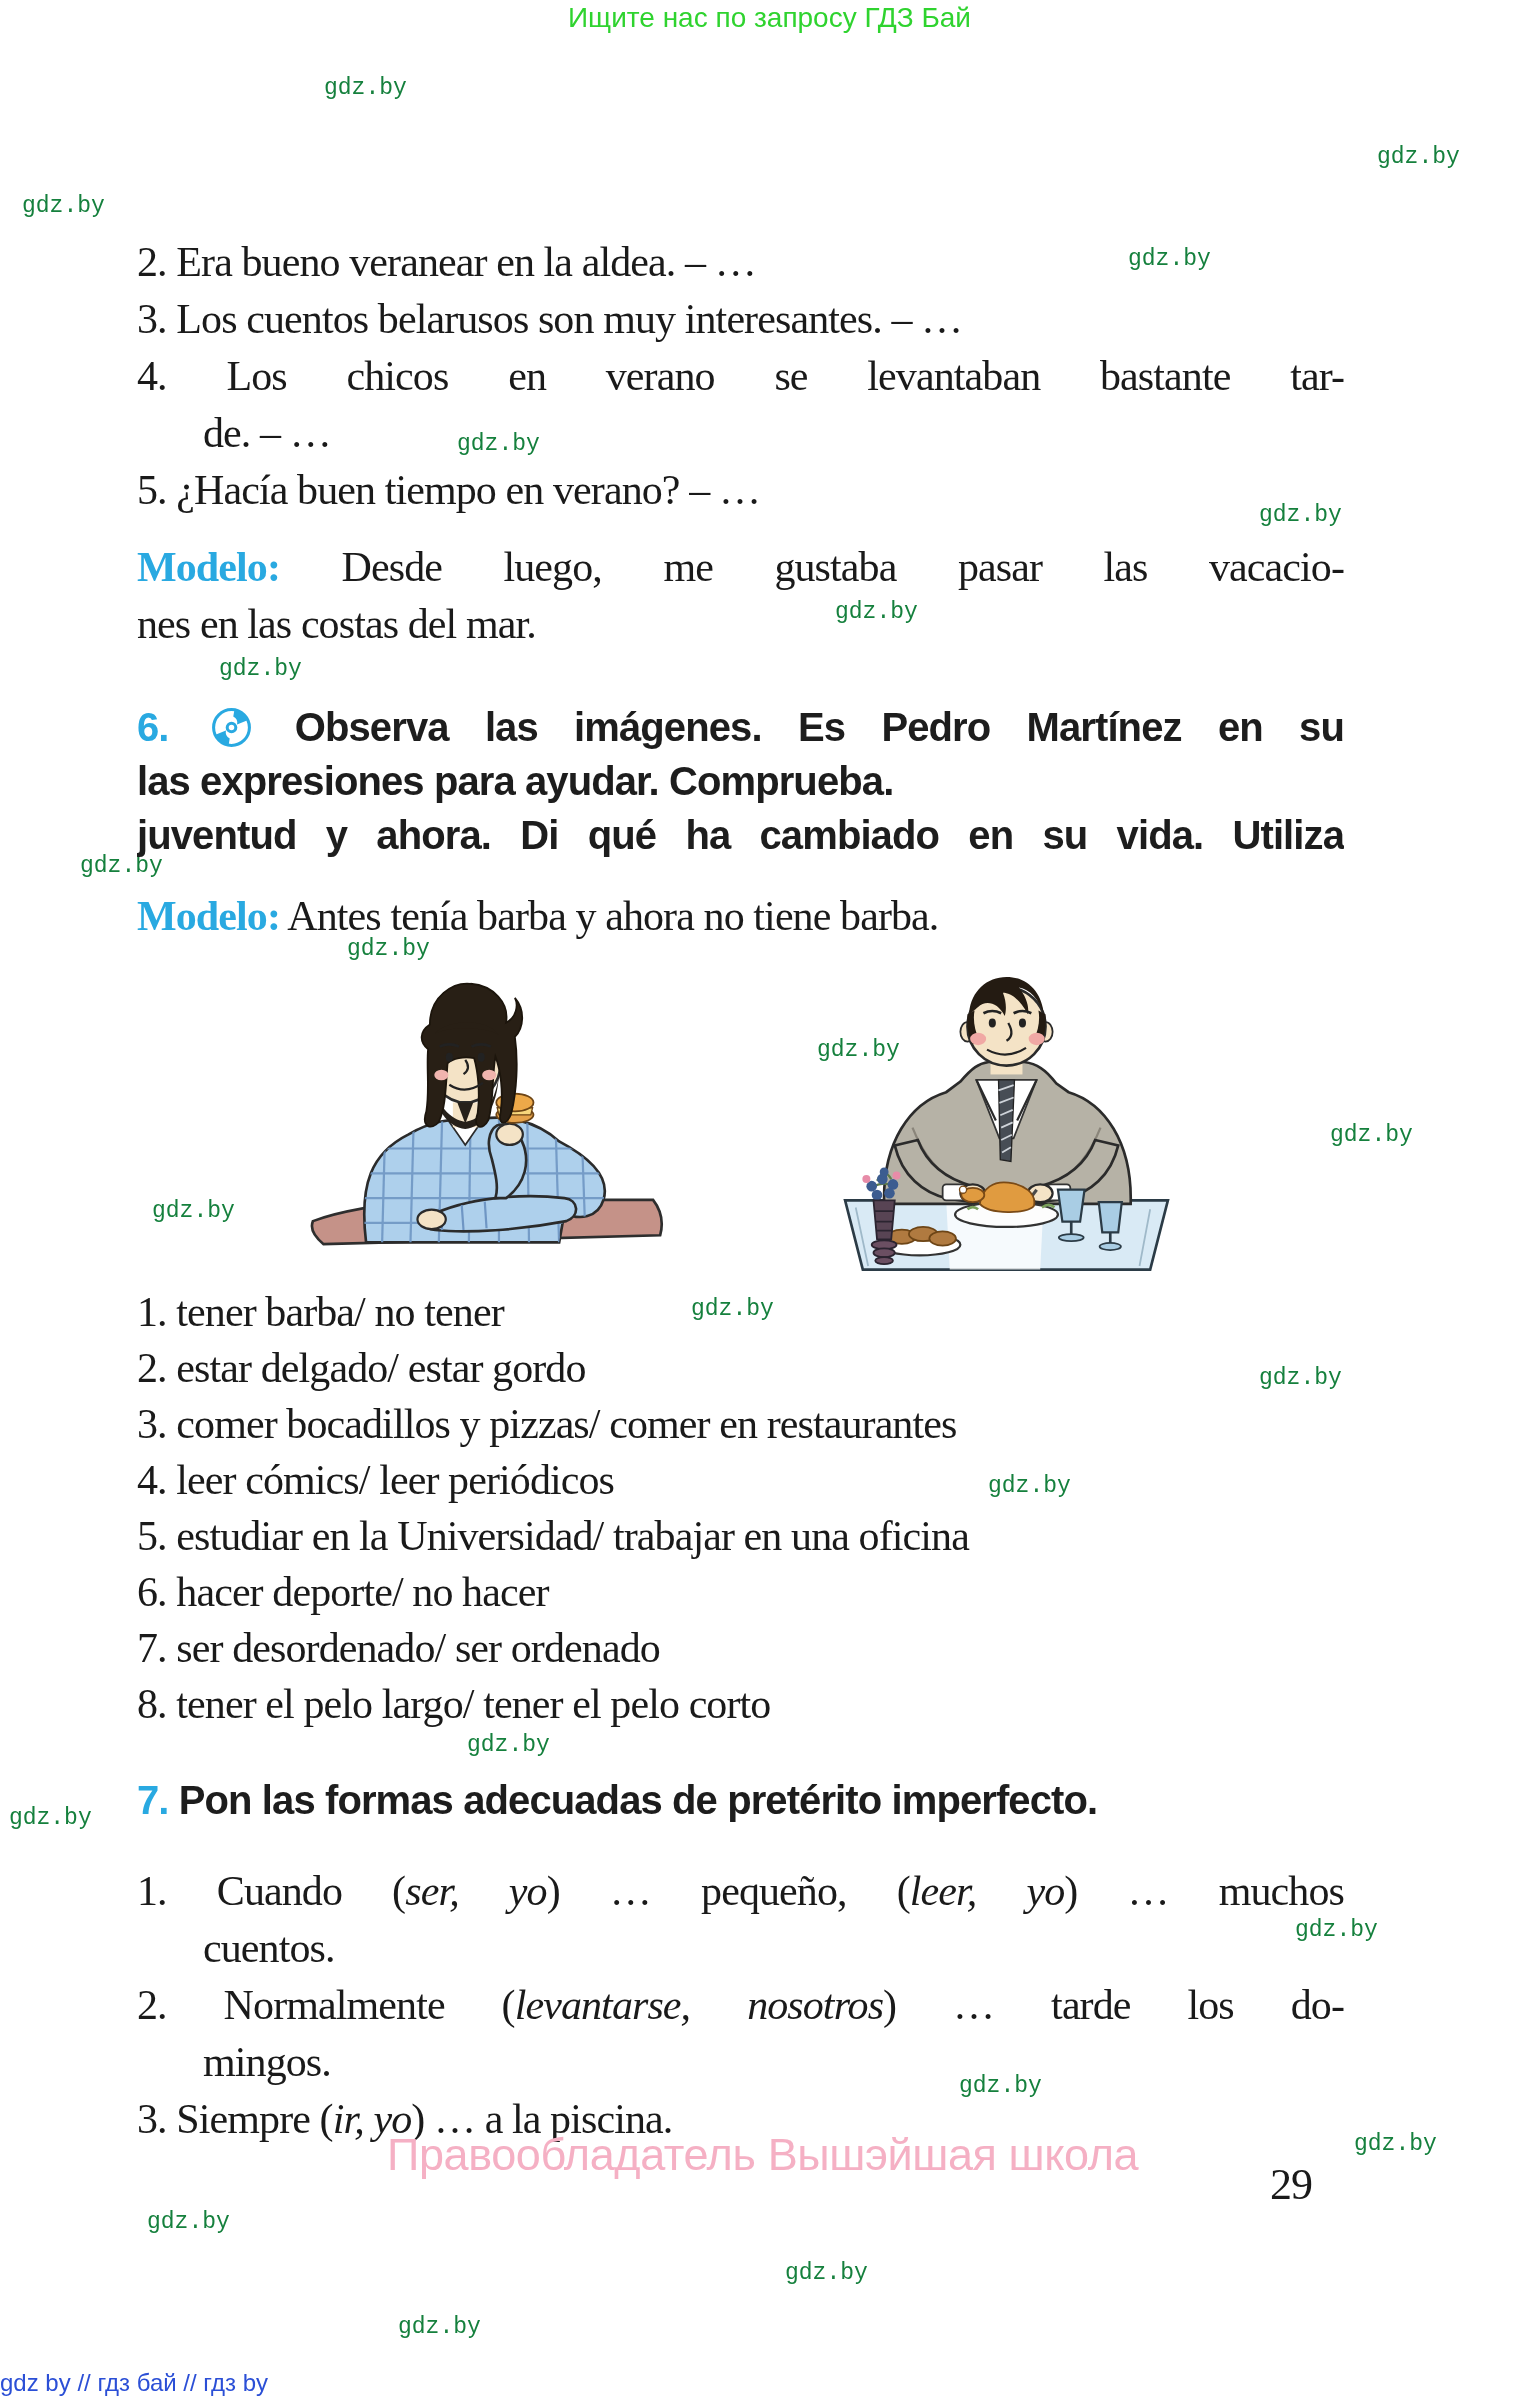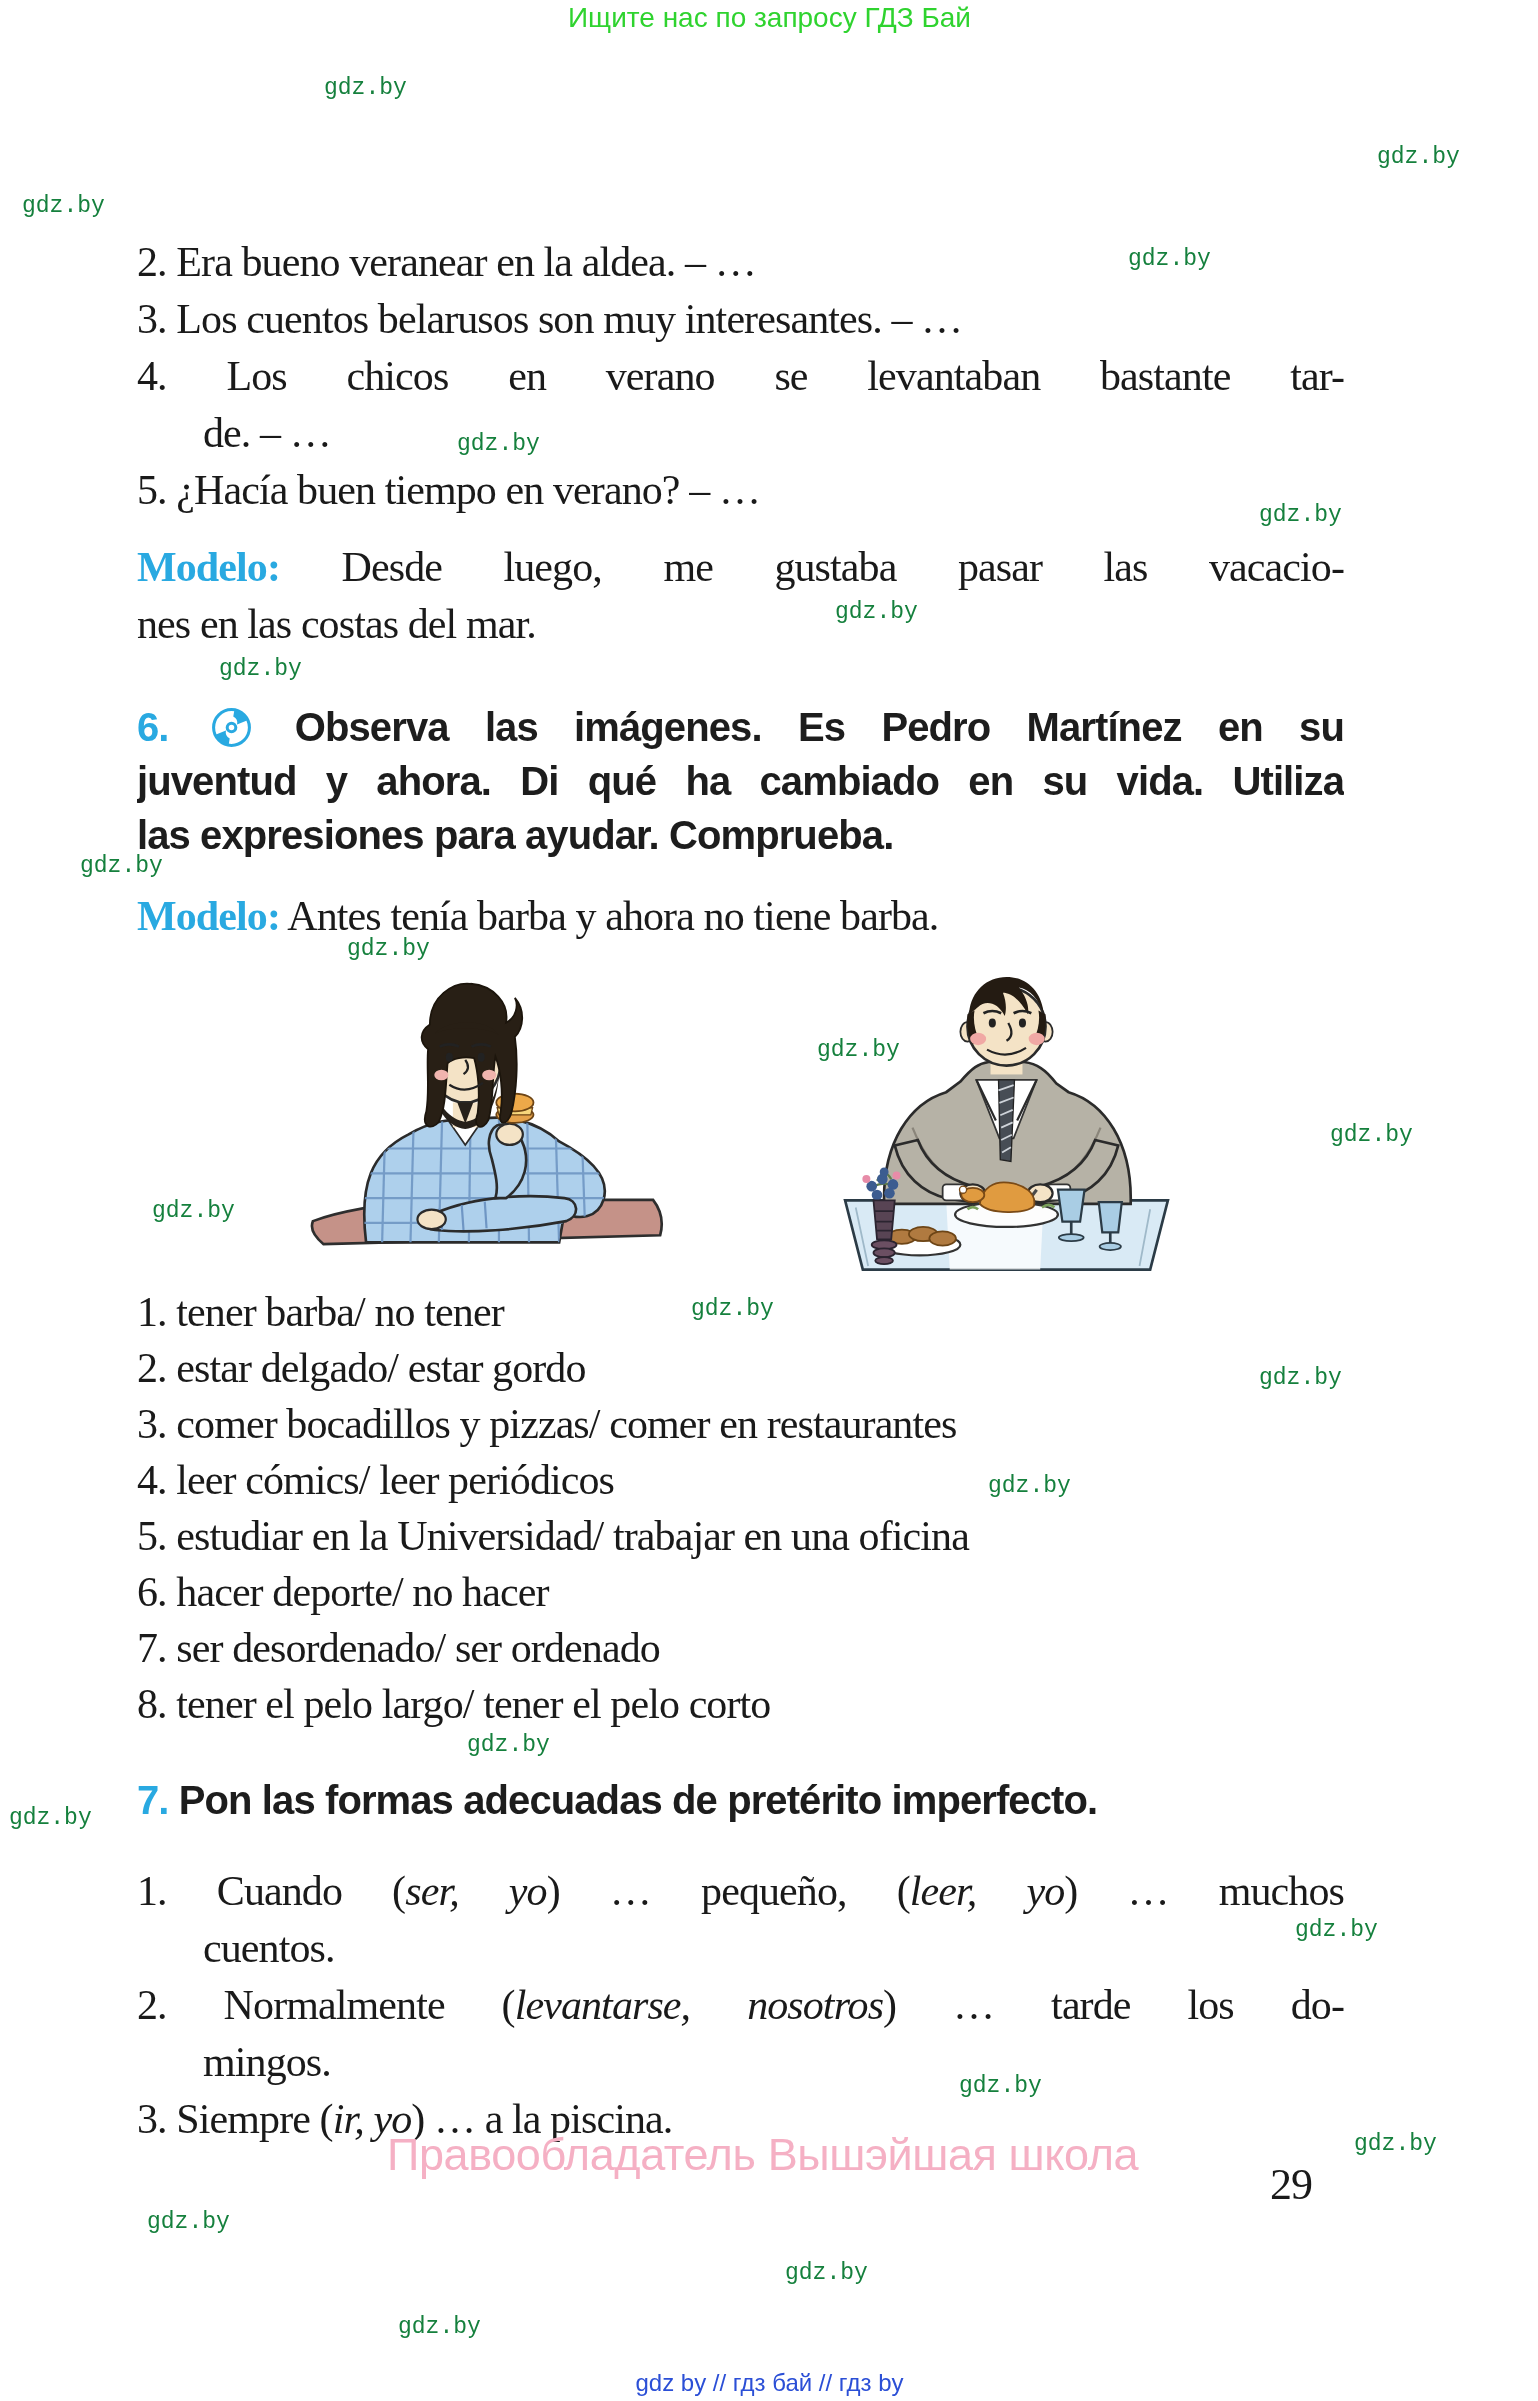--- a/index.html
+++ b/index.html
@@ -23,21 +23,21 @@
   .mlabel{font-weight:bold;color:var(--accent_blue,#29a9e1);}
   .it{font-style:italic;text-align:center;}
 
   .wm{position:absolute;font-family:Liberation Mono, monospace;font-size:23px;
       color:#15803d;white-space:nowrap;}
   .green-note{left:0;right:0;top:1.8px;text-align:center;
       font-family:"Liberation Sans",sans-serif;font-size:28px;color:var(--green,#2fd32f);}
   .pink-note{left:387px;top:2129px;font-family:"Liberation Sans",sans-serif;
       font-size:45px;color:var(--pink,#f5b0c4);letter-spacing:-0.4px;white-space:nowrap;}
   .page-num{left:1270px;top:2159px;font-size:44px;letter-spacing:-0.9px;}
-  .footer-note{left:0;right:0;top:2369px;text-align:center;
+  .footer-note{left:0;right:0;top:2369px;text-align:left;
       font-family:"Liberation Sans",sans-serif;font-size:24px;color:var(--footer_blue,#2b4fd6);}
 
   .cd{vertical-align:-8px;margin:0 5.3px;}
   svg{display:inline-block;}
   .figure{position:absolute;}
 </style>
 </head>
 <body>
 
 <div class="page">
@@ -91,22 +91,22 @@
     <div class="hln just">
       <span class="blue">6.</span>
       <svg class="cd" width="43" height="43" viewBox="0 0 24 24">
         <circle cx="12" cy="12" r="10" fill="none" stroke="#29a9e1" stroke-width="1.7"></circle>
         <circle cx="12" cy="12" r="2.4" fill="none" stroke="#29a9e1" stroke-width="1.7"></circle>
         <path d="M13.6 2.3 A10 10 0 0 1 21.3 7.8 L15.1 10.3 A4 4 0 0 0 13 5.9 Z" fill="#29a9e1"></path>
         <path d="M10.4 21.7 A10 10 0 0 1 2.7 16.2 L8.9 13.7 A4 4 0 0 0 11 18.1 Z" fill="#29a9e1"></path>
       </svg>
       <span>Observa las imágenes. Es Pedro Martínez en su</span>
     </div>
+    <div class="hln">las expresiones para ayudar. Comprueba.</div>
     <div class="hln just">juventud y ahora. Di qué ha cambiado en su vida. Utiliza</div>
-    <div class="hln">las expresiones para ayudar. Comprueba.</div>
   </div>
 
   <div class="abs col" style="top:888px">
     <div class="ln">
       <span class="mlabel">Modelo:</span>
       <span>Antes tenía barba y ahora no tiene barba.</span>
     </div>
   </div>
 
   <svg class="figure" style="left:297px;top:971px" width="372" height="293" viewBox="0 0 420 330">

